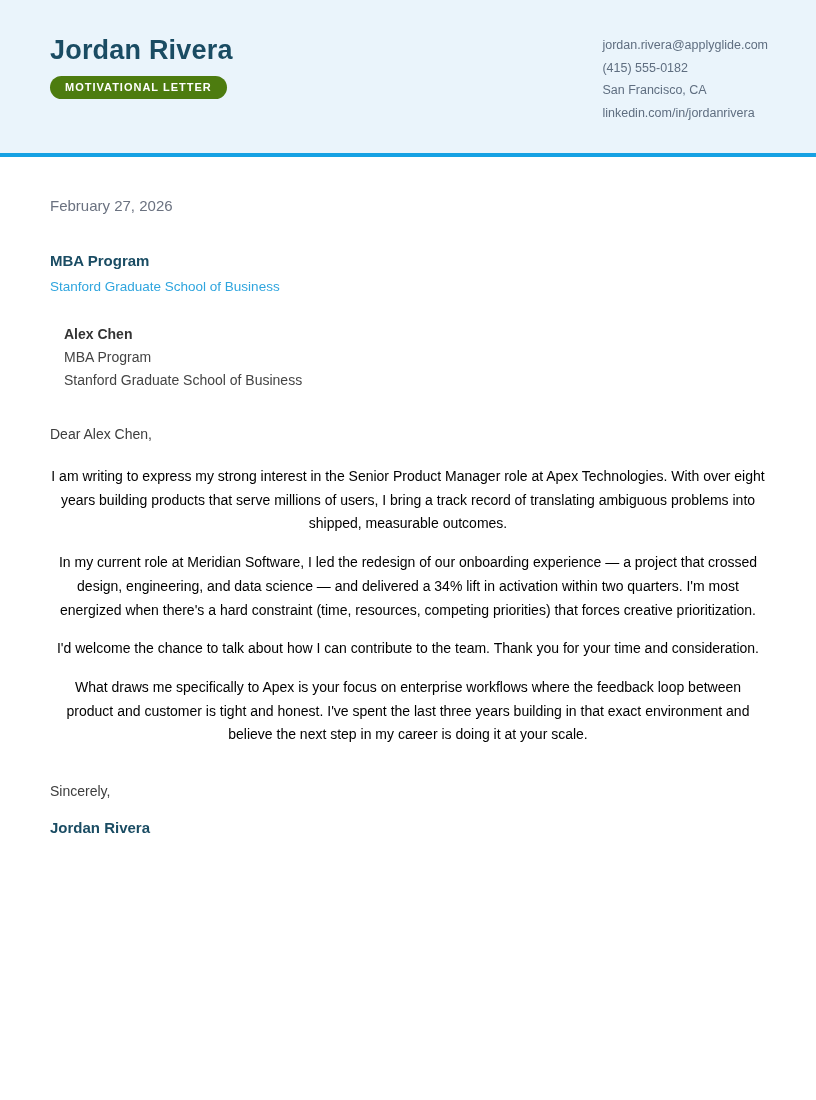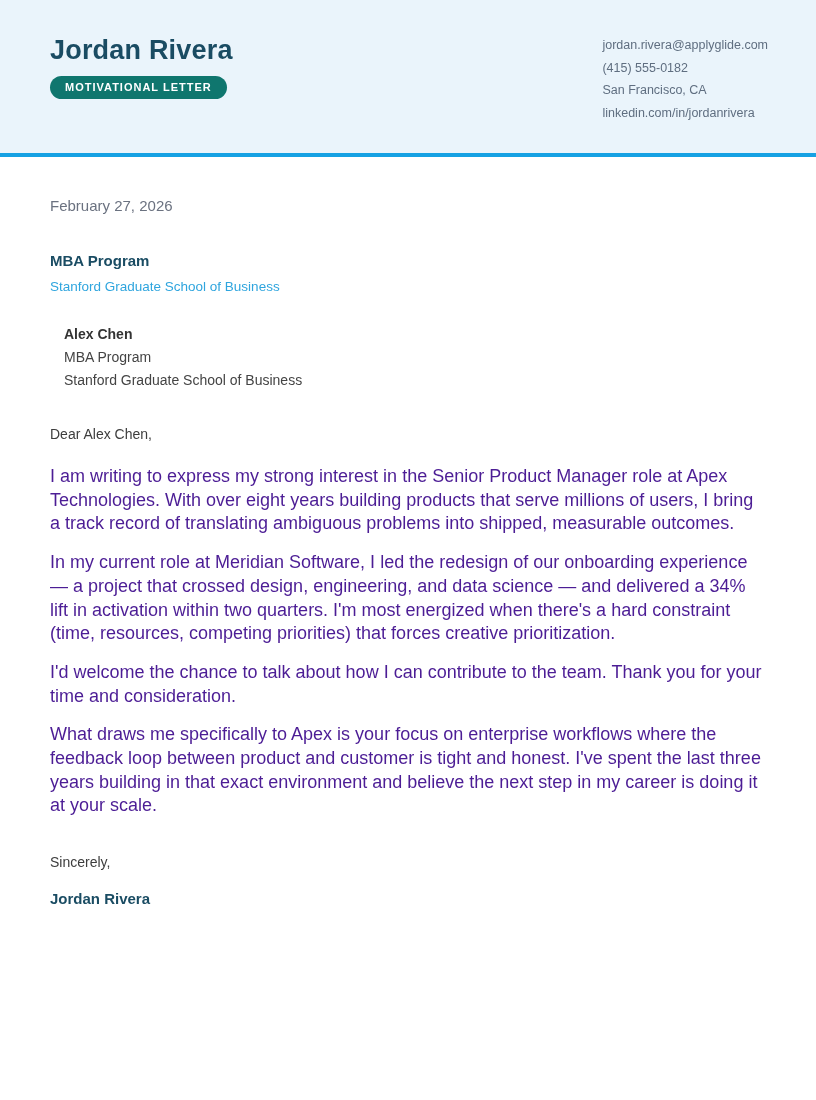--- a/index.html
+++ b/index.html
@@ -25,21 +25,21 @@
   .person-name {
     font-size: 27px;
     font-weight: bold;
     color: #1a4c63;
     letter-spacing: 0.2px;
     line-height: 32px;
   }
   .doc-badge {
     display: inline-block;
     margin-top: 10px;
-    background: #0f766e;
+    background: #4d7c0f;
     color: #ffffff;
     font-size: 11px;
     font-weight: bold;
     letter-spacing: 1px;
     padding: 5px 15px 6px 15px;
     border-radius: 12px;
     text-transform: uppercase;
   }
   .contact-block {
     padding-top: 4px;
@@ -82,24 +82,25 @@
     line-height: 23px;
   }
   .salutation {
     margin-top: 30px;
     font-size: 14px;
     color: #3d3d3d;
     line-height: 24px;
   }
   .para {
     margin-top: 19px;
-    font-size: 18px;
-    color: #4c1d95;
+    font-size: 14px;
+    color: #000000;
     line-height: 23.7px;
     max-width: 716px;
+    text-align: center;
   }
   .para + .para { margin-top: 15px; }
   .closing {
     margin-top: 32px;
     font-size: 14px;
     color: #3d3d3d;
     line-height: 24px;
   }
   .signature {
     margin-top: 13px;

